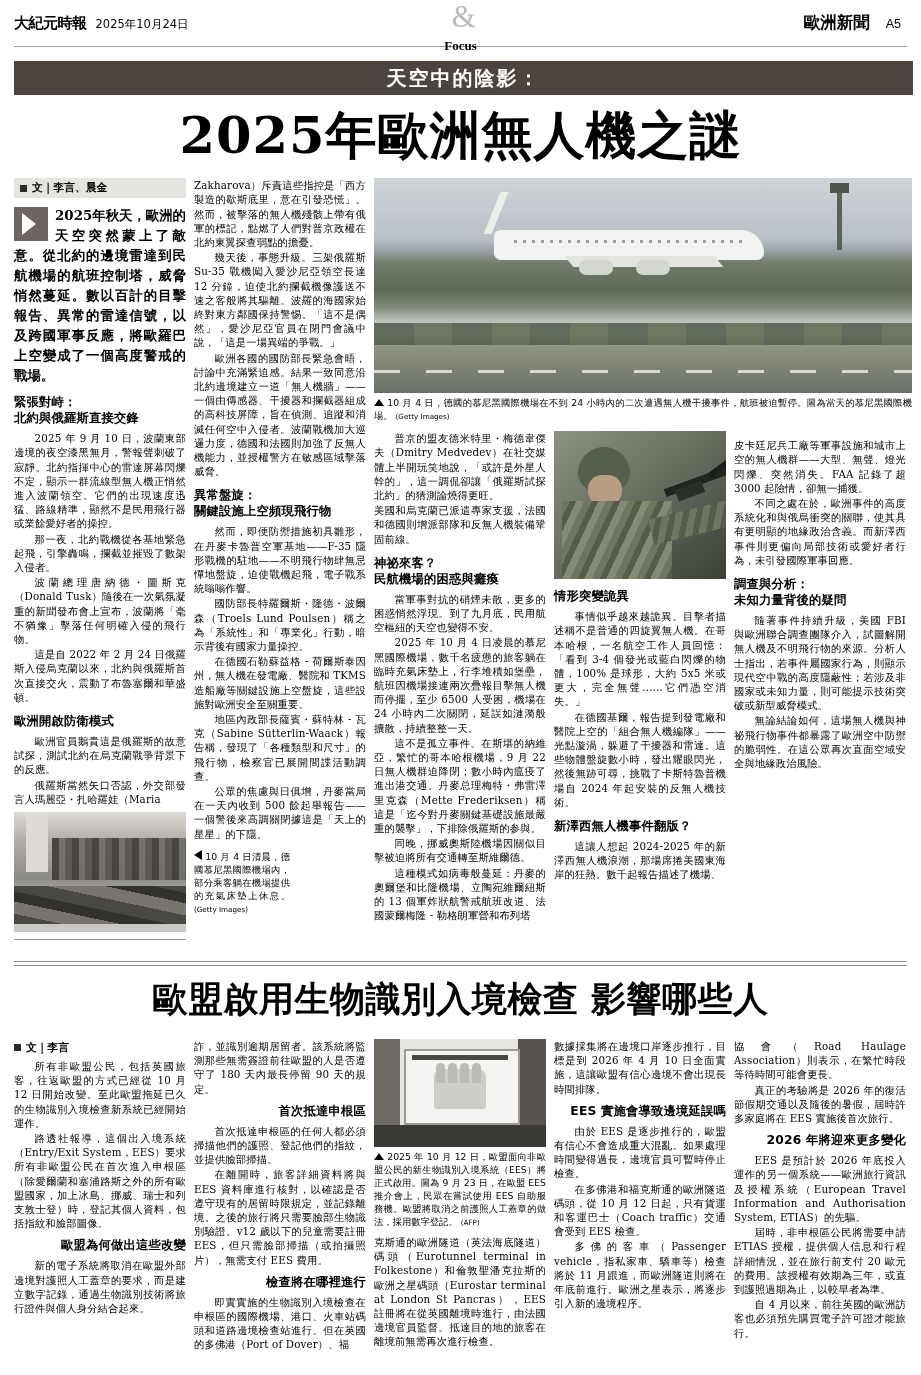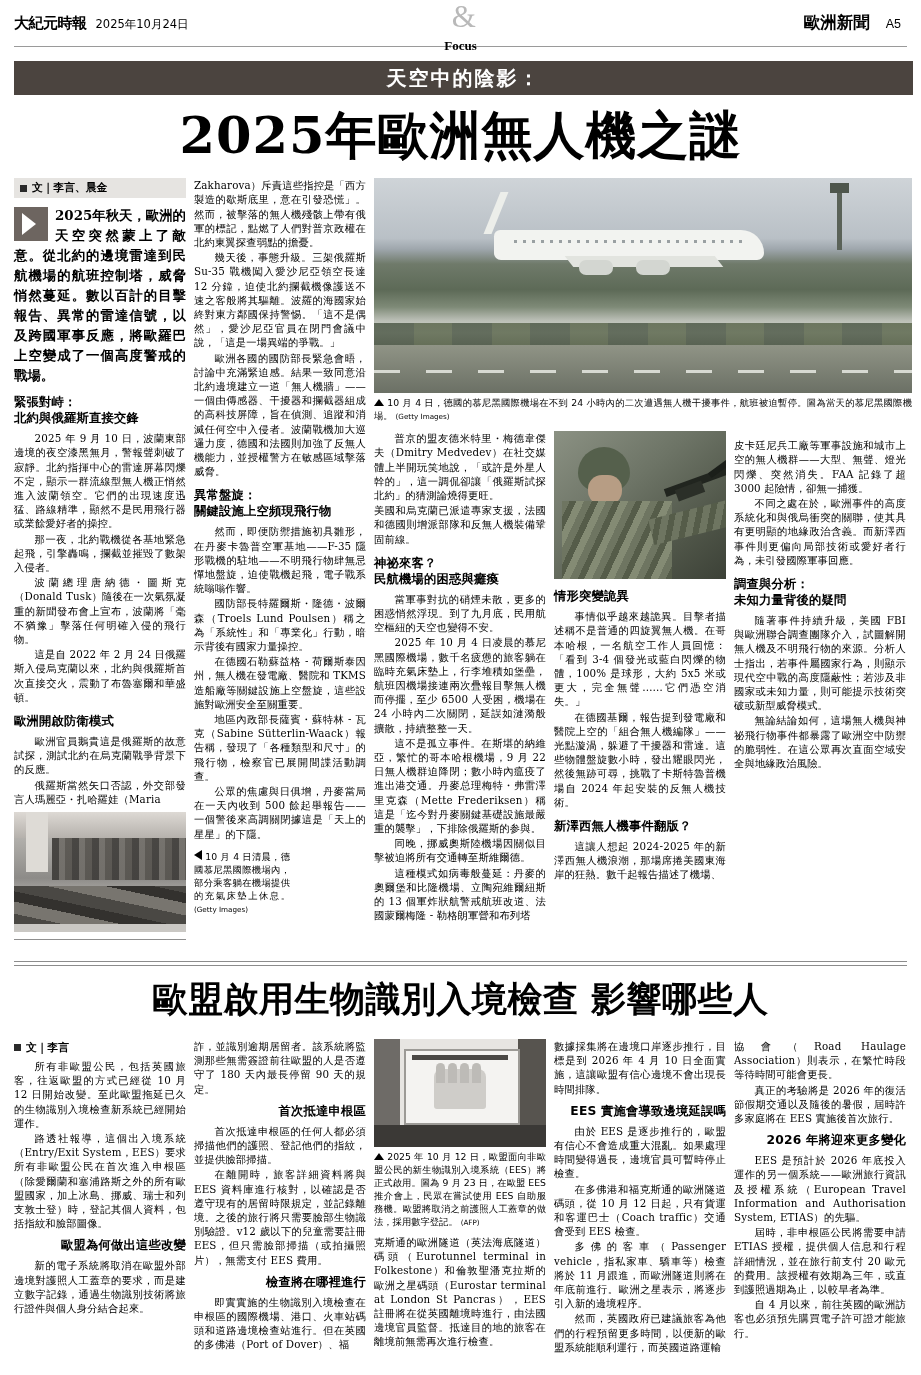--- a/index.html
+++ b/index.html
@@ -356,21 +356,20 @@
     </div>
 
     <div class="colsep"></div>
 
     <div class="col">
       <p class="body noind">數據採集將在邊境口岸逐步推行，目標是到 2026 年 4 月 10 日全面實施，這讓歐盟有信心邊境不會出現長時間排隊。</p>
       <h3 class="sub tight">EES 實施會導致邊境延誤嗎</h3>
       <p class="body">由於 EES 是逐步推行的，歐盟有信心不會造成重大混亂。如果處理時間變得過長，邊境官員可暫時停止檢查。</p>
       <p class="body">在多佛港和福克斯通的歐洲隧道碼頭，從 10 月 12 日起，只有貨運和客運巴士（Coach traffic）交通會受到 EES 檢查。</p>
       <p class="body">多佛的客車（Passenger vehicle，指私家車、驕車等）檢查將於 11 月跟進，而歐洲隧道則將在年底前進行。歐洲之星表示，將逐步引入新的邊境程序。</p>
-      <p class="body">然而，英國政府已建議旅客為他們的行程預留更多時間，以便新的歐盟系統能順利運行，而英國道路運輸</p>
     </div>
 
     <div class="colsep"></div>
 
     <div class="col">
       <p class="body noind">協會（Road Haulage Association）則表示，在繁忙時段等待時間可能會更長。</p>
       <p class="body">真正的考驗將是 2026 年的復活節假期交通以及隨後的暑假，屆時許多家庭將在 EES 實施後首次旅行。</p>
       <h3 class="sub tight">2026 年將迎來更多變化</h3>
       <p class="body">EES 是預計於 2026 年底投入運作的另一個系統——歐洲旅行資訊及授權系統（European Travel Information and Authorisation System, ETIAS）的先驅。</p>
       <p class="body">屆時，非申根區公民將需要申請 ETIAS 授權，提供個人信息和行程詳細情況，並在旅行前支付 20 歐元的費用。該授權有效期為三年，或直到護照過期為止，以較早者為準。</p>

